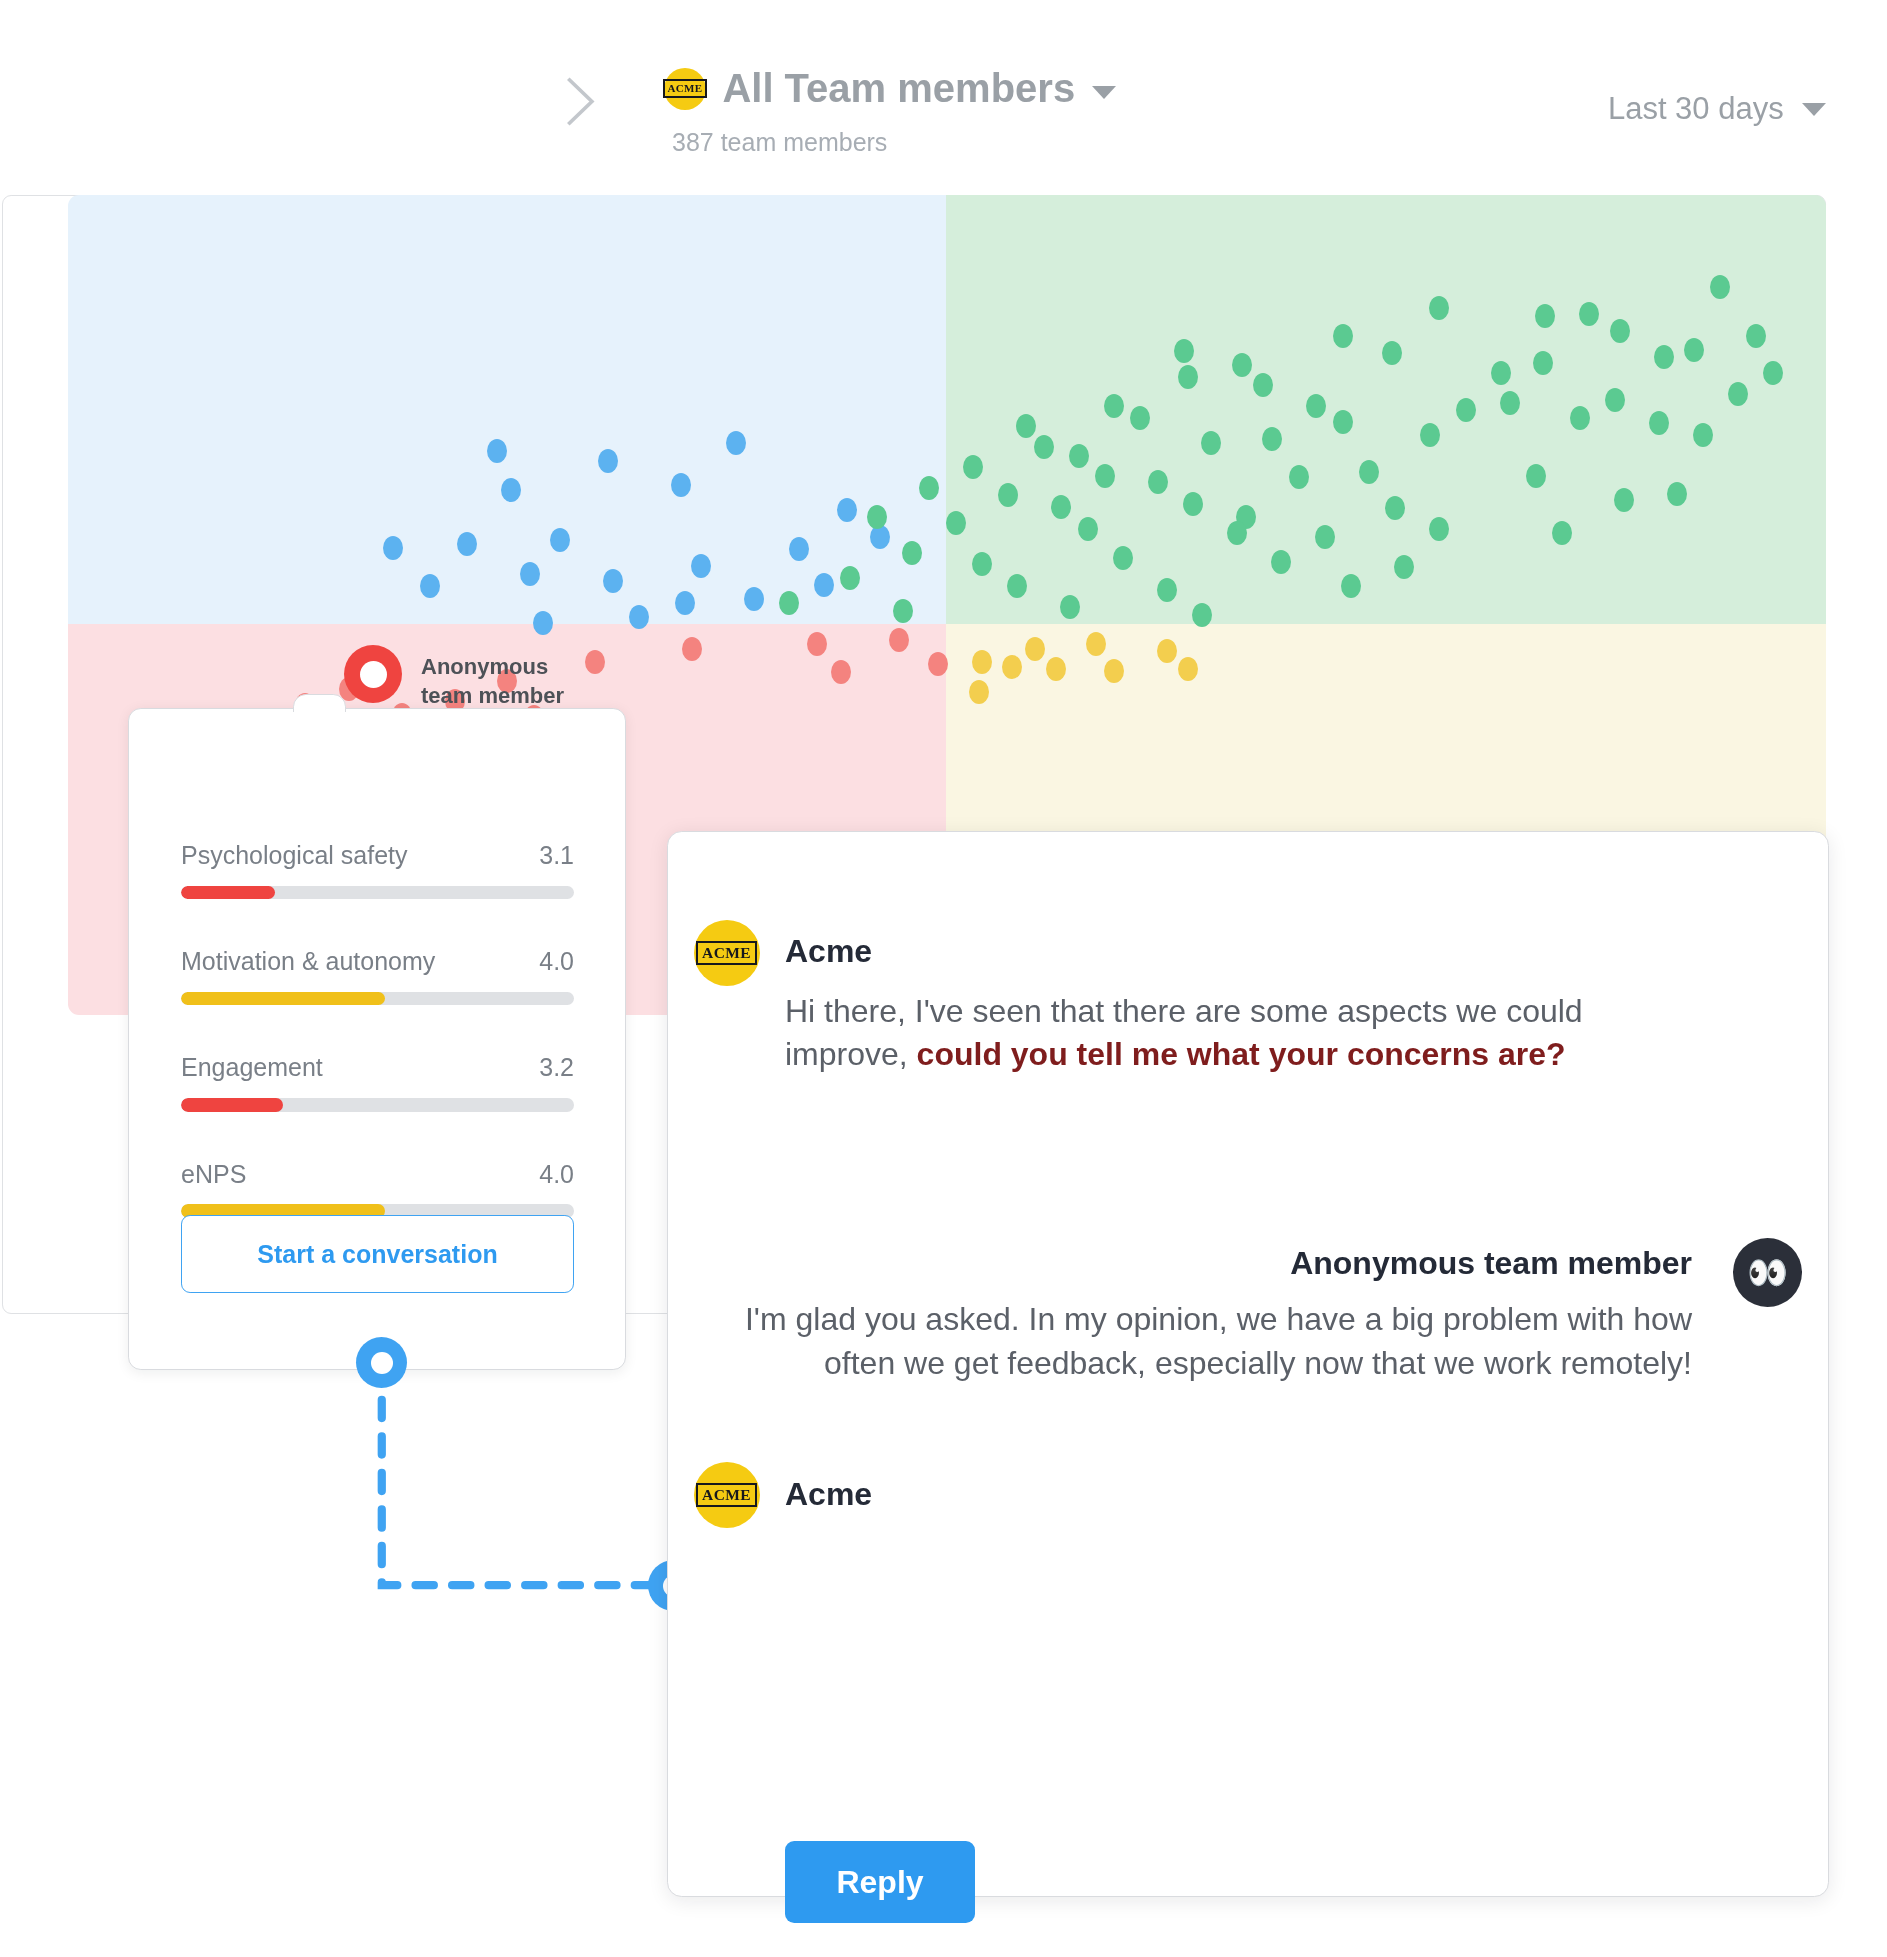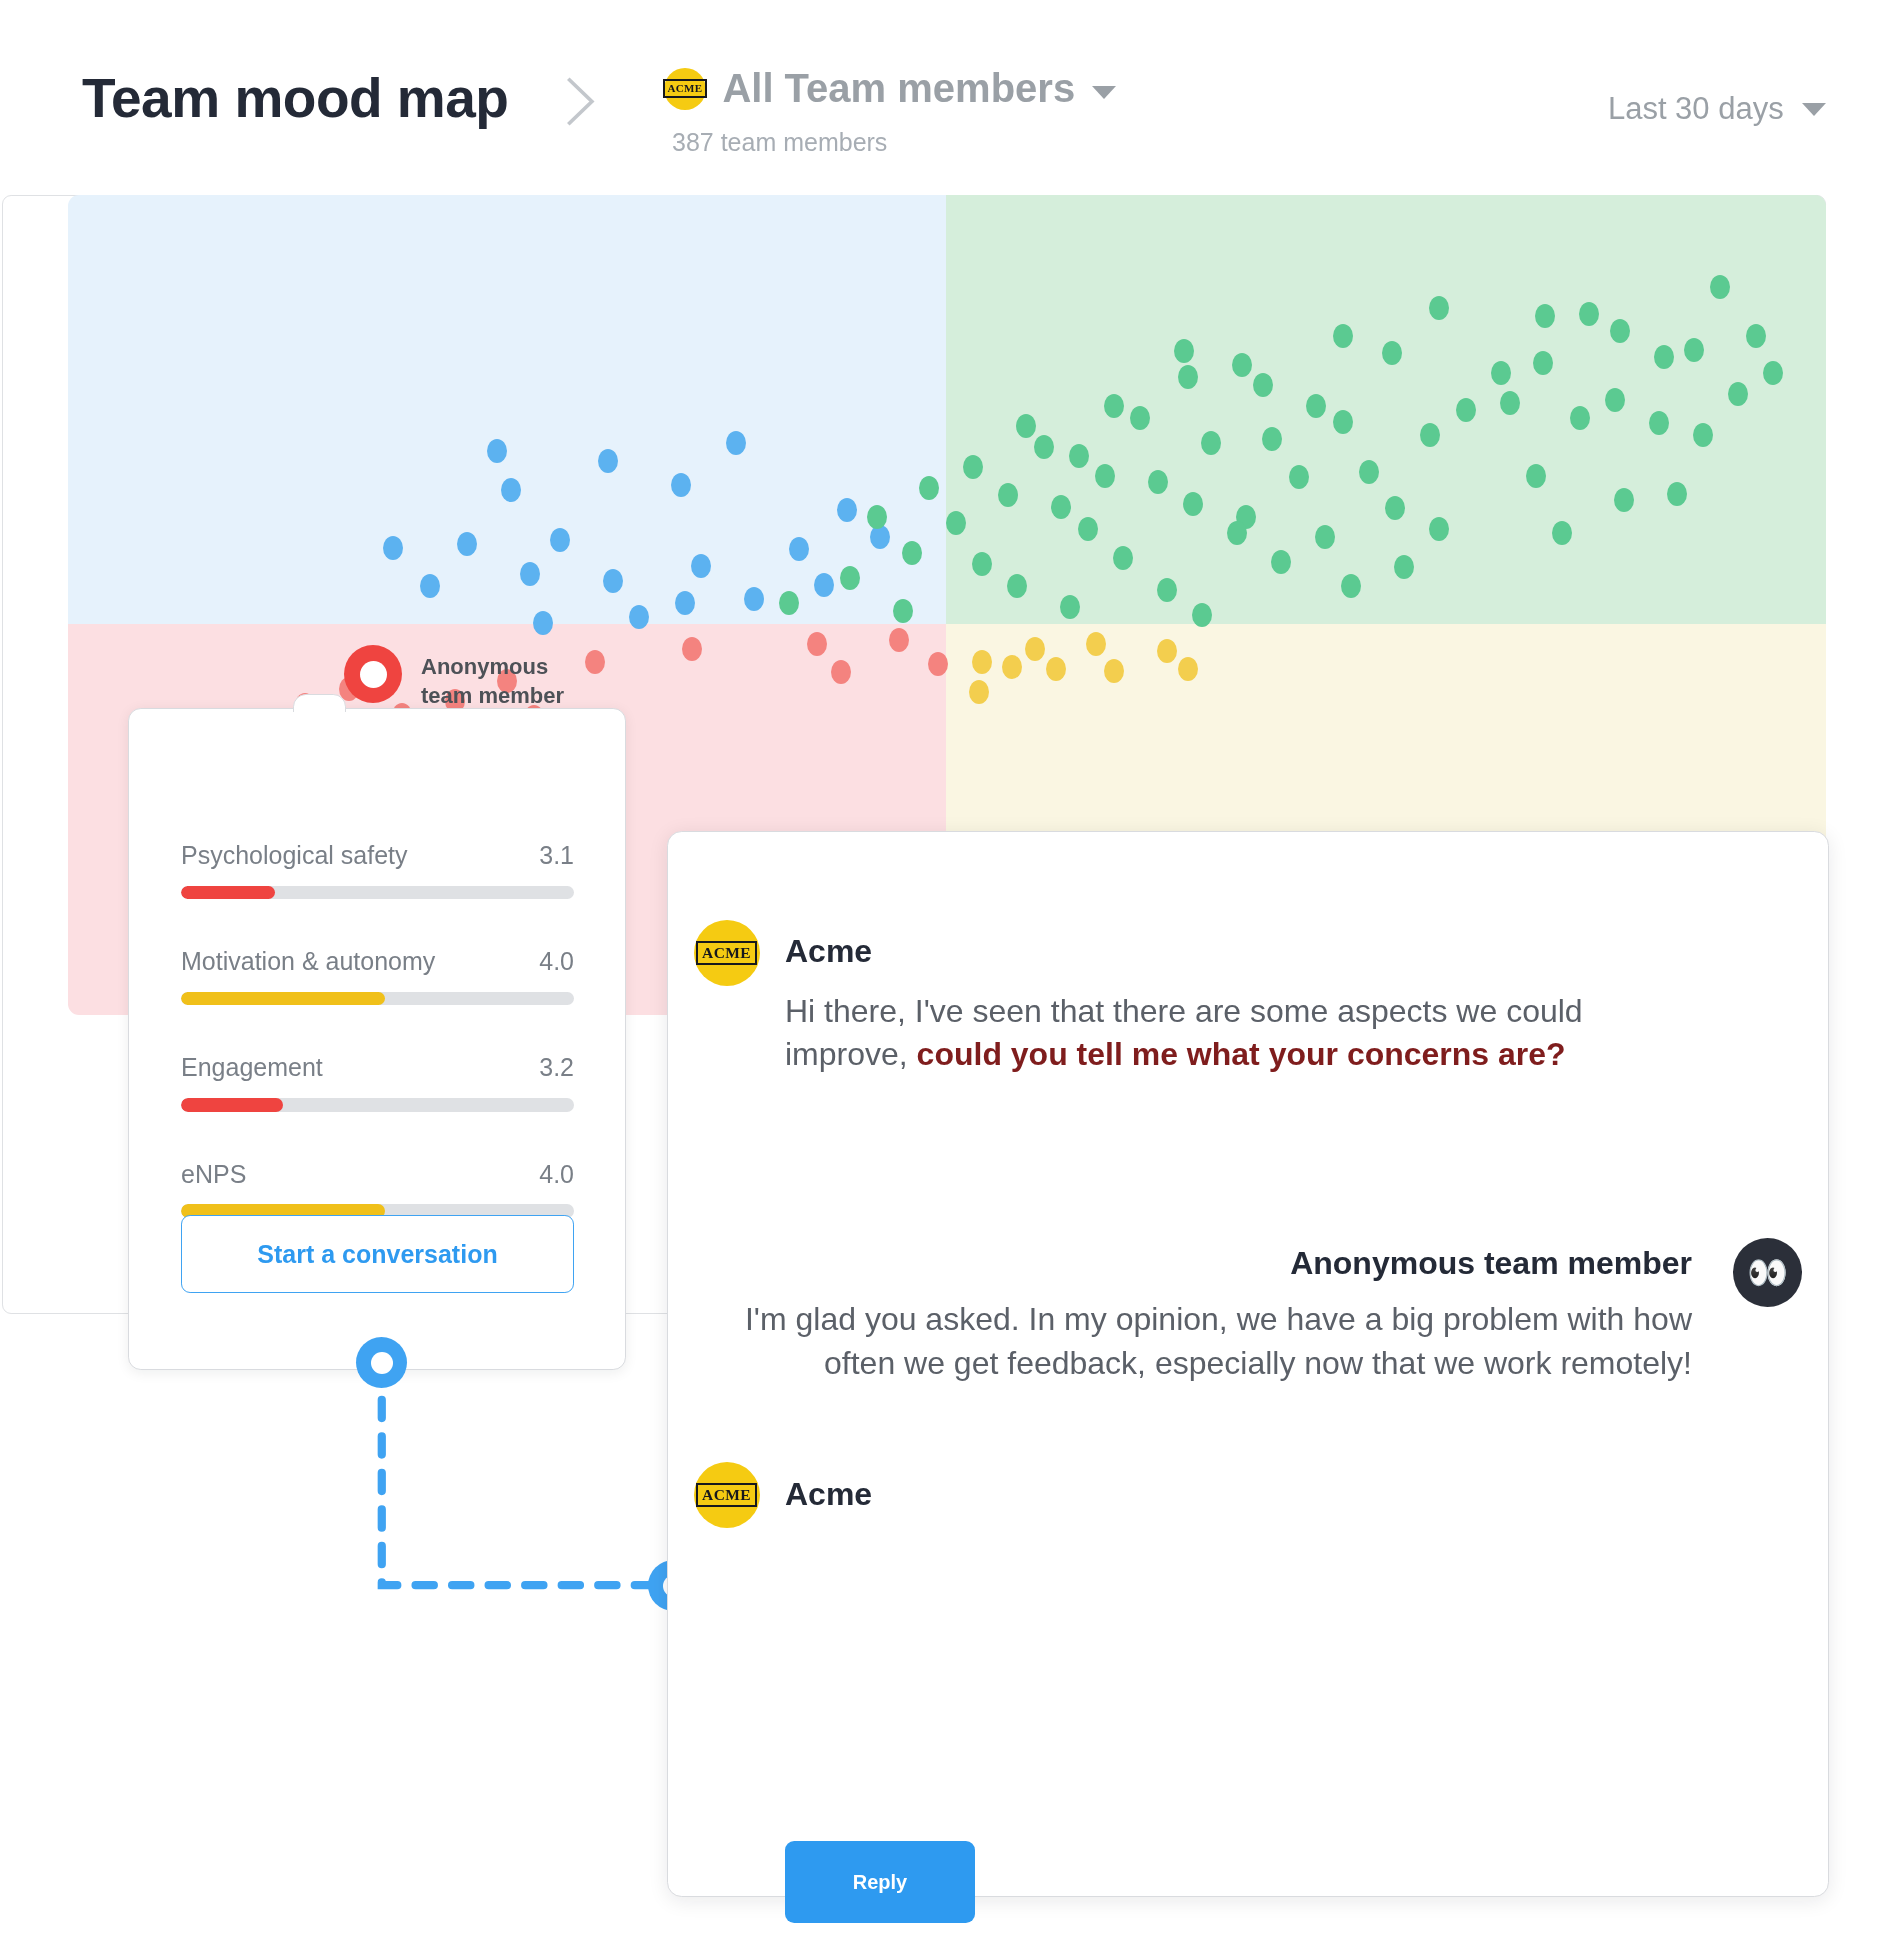--- a/index.html
+++ b/index.html
@@ -182,31 +182,30 @@
   .m3{left:117px;top:644px;width:923px;}
   .m3 .sender{margin-bottom:22px;}
   .m3-av{left:25.6px;top:630px;}
   .reply-box{
     border:0.9px solid #d9dbdf;border-radius:9.1px;padding:27.4px 31px 31px 31px;
     box-sizing:border-box;
   }
   .reply-btn{
     position:absolute;left:117px;top:1009px;width:190px;height:82px;
     background:#2e9af0;border:none;border-radius:9.1px;
-    color:#ffffff;font-size:20px;font-weight:bold;
+    color:#ffffff;font-size:32px;font-weight:bold;
     font-family:"Liberation Sans", sans-serif;cursor:pointer;
   }
 </style>
 </head>
 <body>
 
 <div class="stage">
 
   <div class="header">
-    <div class="page-title">Team mood map</div>
 
     <div class="chev-sep">
       <svg width="40" height="53" viewBox="0 0 44 58">
           <path d="M8 4 L34 29 L8 54" fill="none" stroke="#c3c7cc" stroke-width="4"></path>
         </svg>
     </div>
 
     <div class="team-pill">
       <div class="acme-badge">
         <span class="mark">ACME</span>

